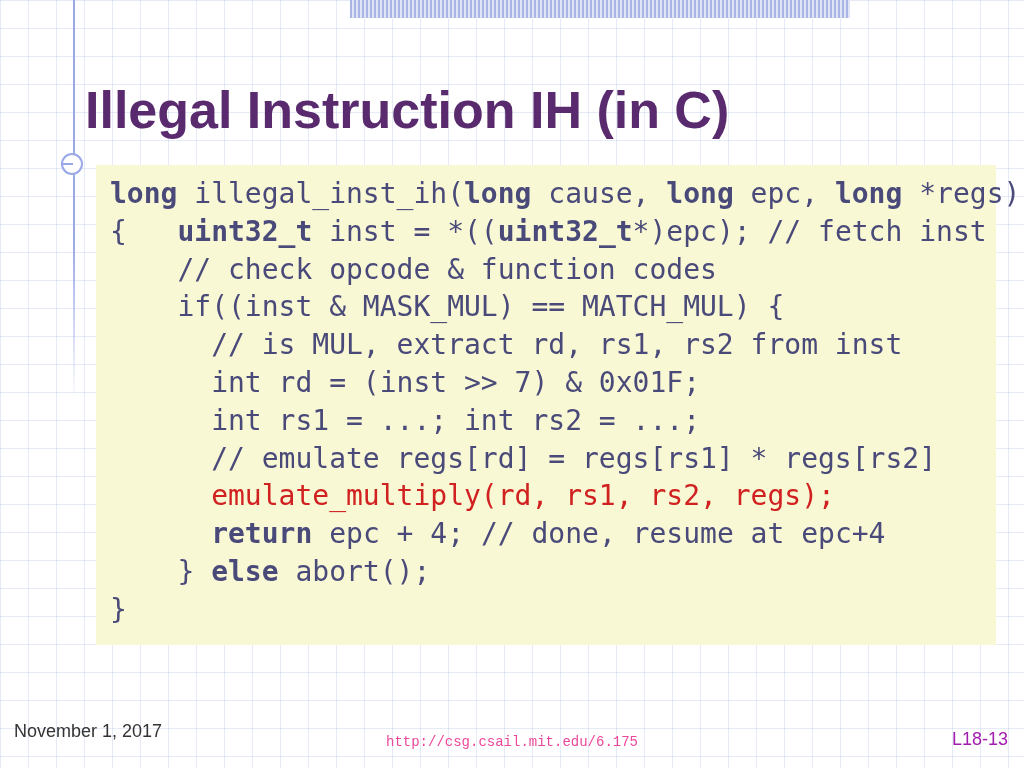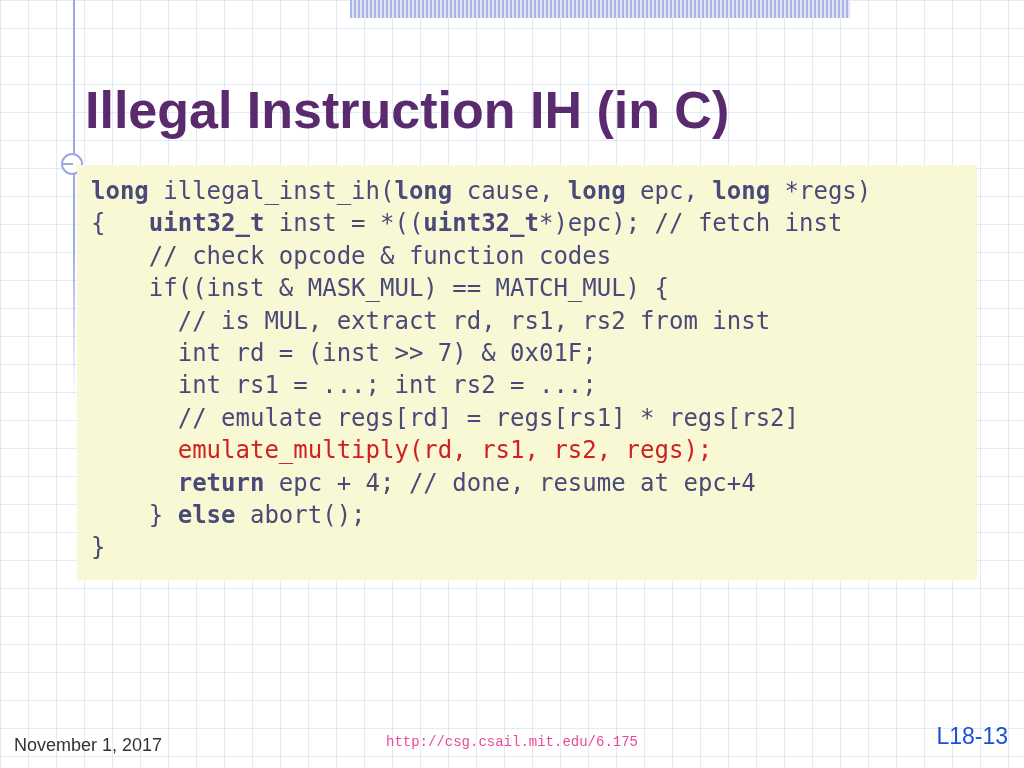--- a/index.html
+++ b/index.html
@@ -71,61 +71,61 @@
     left: 85px;
     color: #5a2a6e;
     font-size: 52px;
     font-weight: 700;
     z-index: 3;
     white-space: nowrap;
   }
   .code-block {
     position: absolute;
     top: 165px;
-    left: 77px;
+    left: 96px;
     width: 900px;
     background: #f9f8d4;
     padding: 10px 14px 16px 14px;
     font-family: "Courier New", Courier, monospace;
-    font-size: 24px;
+    font-size: 28px;
     line-height: 1.35;
     color: #4a4a7a;
     z-index: 3;
     box-sizing: border-box;
   }
   .code-block pre {
     margin: 0;
     white-space: pre;
   }
   .kw { font-weight: bold; color: #4a4a7a; }
   .red { color: #d02020; }
   .footer-date {
     position: absolute;
-    bottom: 12px;
+    bottom: 26px;
     left: 14px;
     font-size: 18px;
     color: #333;
     z-index: 3;
   }
   .footer-url {
     position: absolute;
     bottom: 18px;
     left: 50%;
     transform: translateX(-50%);
     font-size: 14px;
     color: #ec4899;
     z-index: 3;
     font-family: Liberation Mono, monospace;
   }
   .footer-page {
     position: absolute;
     bottom: 18px;
     right: 16px;
-    font-size: 23px;
-    color: #1d4ed8;
+    font-size: 18px;
+    color: #a21caf;
     z-index: 3;
     margin-top: 28px;
   }
 </style>
 </head>
 <body>
 
 <div class="grid-bg"></div>
 <div class="top-band"></div>
 <div class="vline"></div>

